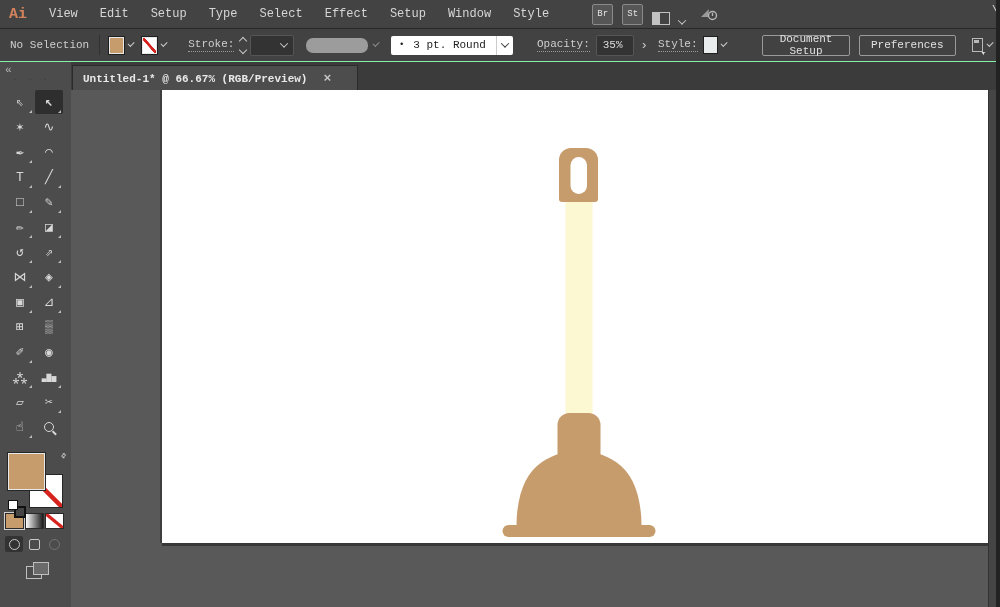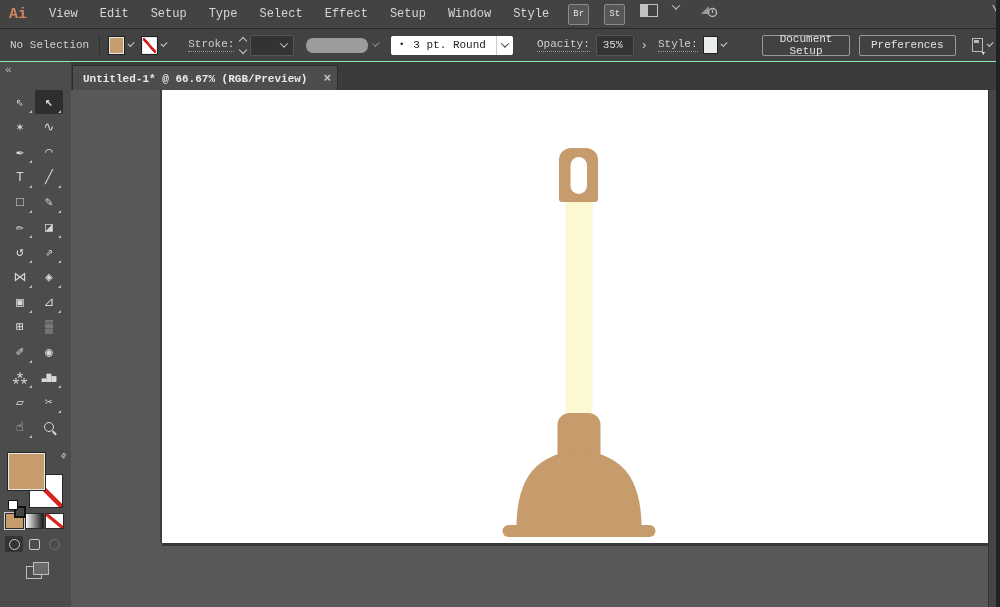--- a/index.html
+++ b/index.html
@@ -4,21 +4,21 @@
 <style>
   html,body{margin:0;padding:0;background:#222;}
   .screen{position:relative;width:996px;height:607px;overflow:hidden;
     font-family:Liberation Mono, monospace;background:#595959;-webkit-font-smoothing:antialiased;}
 
   
   .menubar{position:absolute;left:0;top:0;width:1000px;height:28px;background:#434343;
     border-bottom:1px solid #282828;display:flex;align-items:center;color:#D6D6D6;font-size:12px;}
   .ai-logo{font-weight:bold;font-size:15px;padding:0 11px 0 9px;letter-spacing:0;}
   .menu-item{padding:0 11px;cursor:default;}
-  .mb-icons{display:flex;align-items:flex-start;margin-left:8px;gap:15px;}
+  .mb-icons{display:flex;align-items:flex-end;margin-left:32px;gap:9px;}
   .mini-app-btn{width:19px;height:19px;border:1px solid #8A8A8A;background:#565656;color:#E4E4E4;
     font-size:9px;display:flex;align-items:center;justify-content:center;border-radius:2px;}
   .arrange-icon{width:16px;height:11px;border:1px solid #C2C2C2;
     background:linear-gradient(to right,#C2C2C2 42%,transparent 42%);}
   .chev{display:inline-block;width:5px;height:5px;border-right:1.5px solid #C8C8C8;
     border-bottom:1.5px solid #C8C8C8;transform:rotate(45deg) translate(-1px,-1px);}
   .chev.dk{border-color:#3A3A3A;}
   .gpu-icon{display:inline-block;margin-left:6px;}
   .ws-partial{position:absolute;right:1px;top:4px;color:#CFCFCF;font-size:12px;}
 
@@ -84,21 +84,21 @@
   .mode.behind .ic{border-radius:2px;}
   .mode.disabled{opacity:.3;}
   .screen-mode{position:absolute;left:26px;top:500px;width:22px;height:17px;}
   .screen-mode .r1{position:absolute;left:0;top:4px;width:14px;height:11px;border:1px solid #BFBFBF;background:#4C4C4C;}
   .screen-mode .r2{position:absolute;left:7px;top:0;width:14px;height:11px;border:1px solid #BFBFBF;background:#6A6A6A;}
 
   
   .main{position:absolute;left:71px;top:62px;right:0;bottom:0;}
   .tabbar{position:absolute;left:0;top:0;right:0;height:28px;background:#3B3B3B;border-bottom:1px solid #2B2B2B;}
   .tab{position:absolute;left:1px;top:3px;height:25px;background:#4D4D4D;border:1px solid #2B2B2B;border-bottom:none;
-    display:flex;align-items:center;color:#E9E9E9;font-size:11px;font-weight:bold;padding:0 6px 0 10px;}
+    display:flex;align-items:center;color:#E9E9E9;font-size:11px;font-weight:bold;padding:0 26px 0 10px;}
   .tab-close{margin-left:16px;color:#C4C4C4;font-weight:bold;font-size:13px;line-height:1;}
   .canvas{position:absolute;left:0;top:28px;right:0;bottom:0;background:#595959;}
   .artboard{position:absolute;left:91px;top:0;width:831px;height:453px;background:#FFFFFF;
     box-shadow:-2px 0 0 #3E3E3E, 0 3px 0 #383838;}
   .dock-edge{position:absolute;right:0;top:0;width:7px;bottom:0;background:#454545;border-left:1px solid #333;}
 </style>
 </head>
 <body>
 
 <div class="screen">

